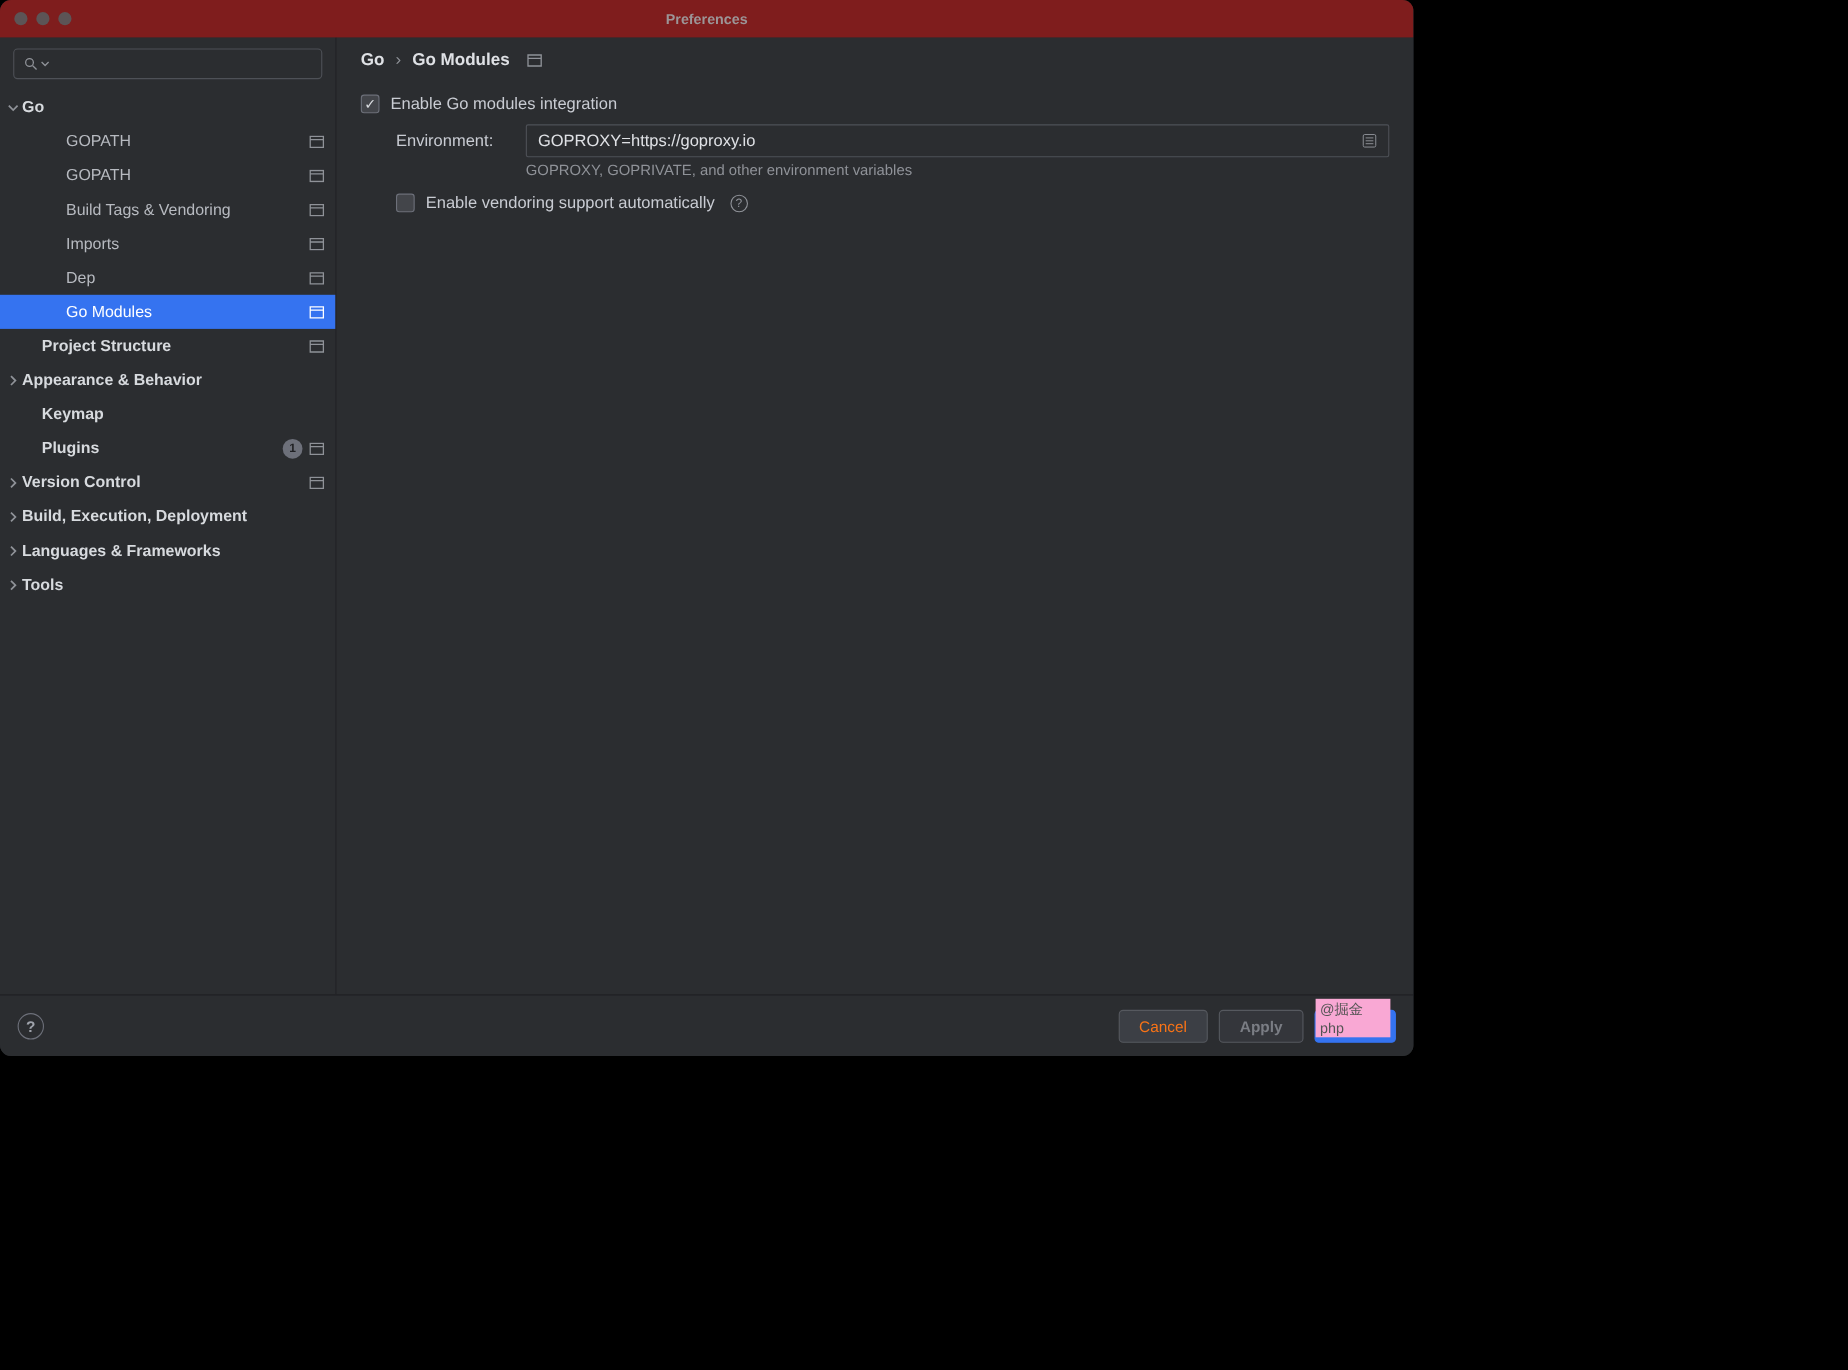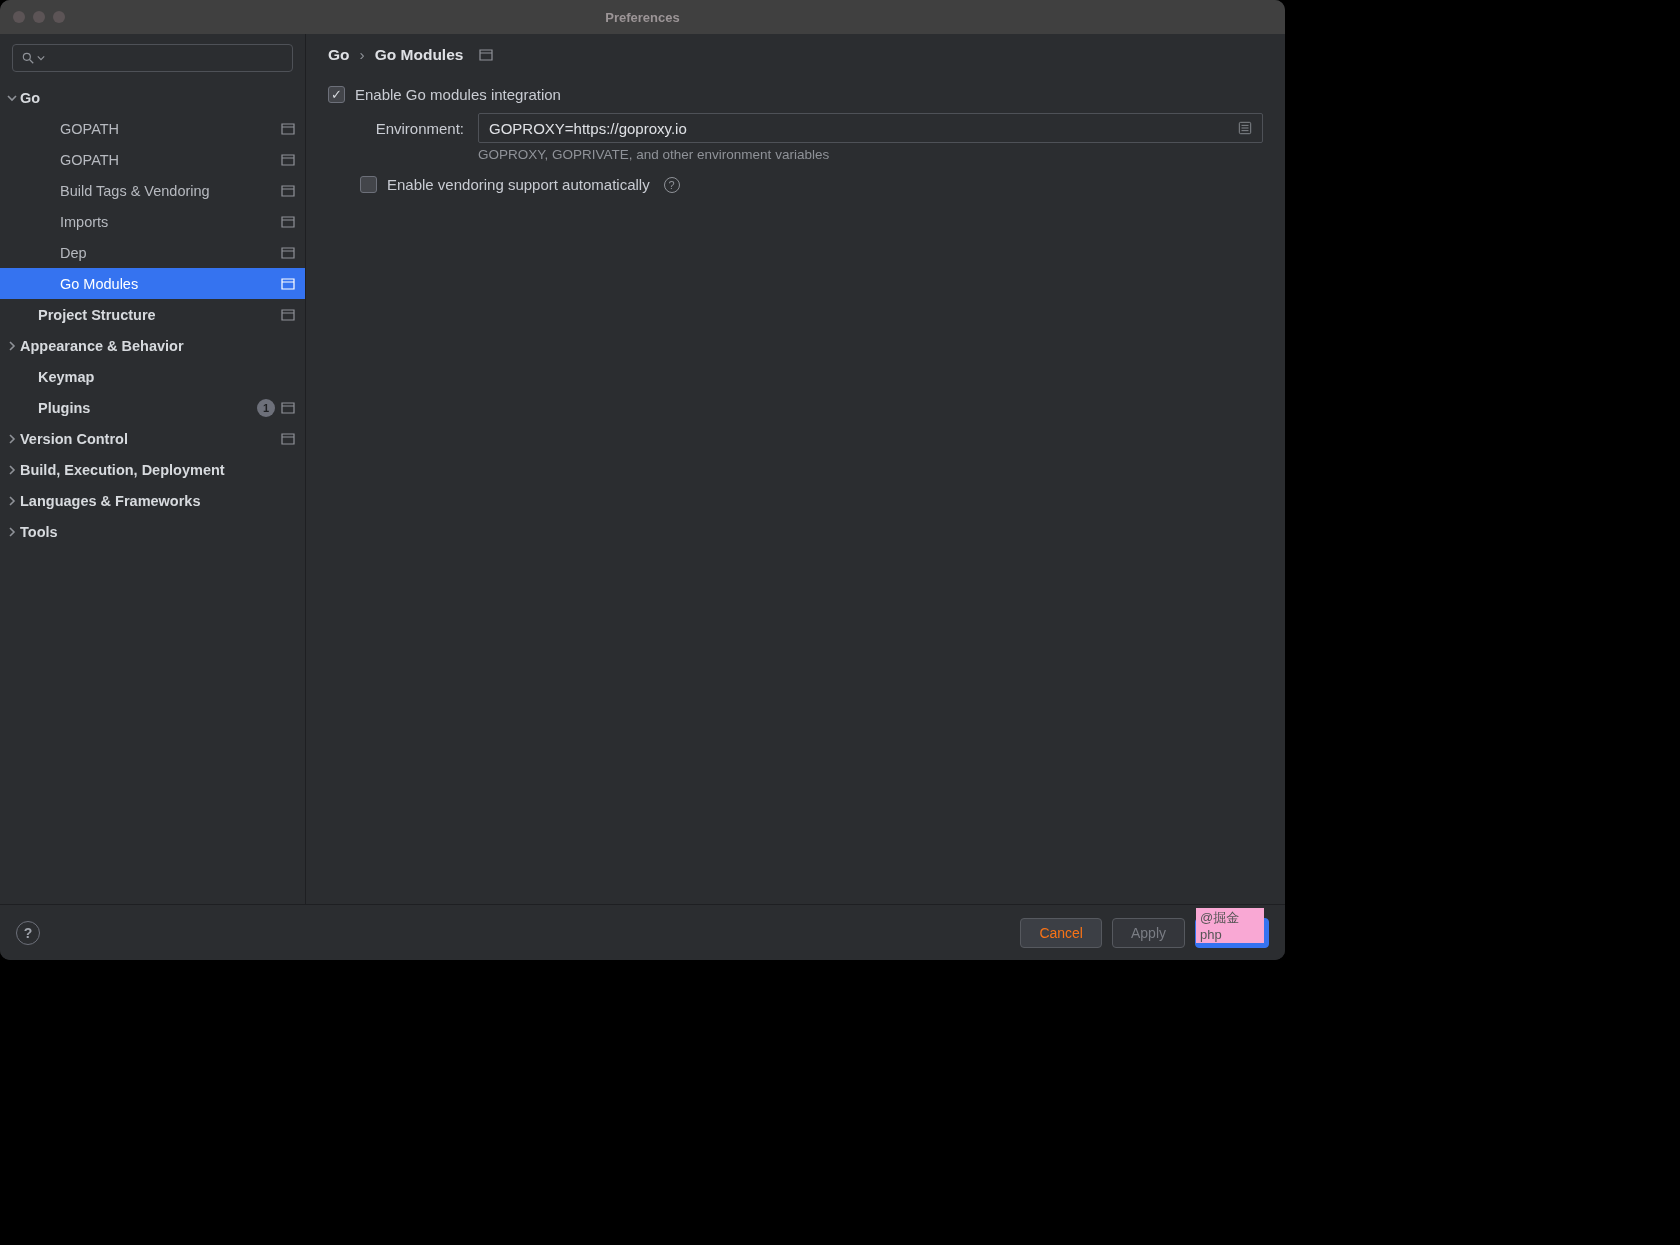--- a/index.html
+++ b/index.html
@@ -9,21 +9,21 @@
     height: 960px;
     background: #2b2d30;
     border-radius: 10px;
     overflow: hidden;
     display: flex;
     flex-direction: column;
     position: relative;
   }
   .titlebar {
     height: 34px;
-    background: #404040;
+    background: #7f1d1d;
     display: flex;
     align-items: center;
     padding: 0 13px;
     position: relative;
   }
   .traffic-lights { display: flex; gap: 8px; }
   .tl { width: 12px; height: 12px; border-radius: 50%; background: #5c5456; }
   .title-text {
     position: absolute; left: 0; right: 0; text-align: center;
     color: #9c9597; font-size: 13px; font-weight: 600;
@@ -98,21 +98,21 @@
   .content { padding: 4px 22px; color: #c9ccd3; font-size: 15px; }
   .row { display: flex; align-items: flex-start; gap: 10px; margin: 10px 0; }
   .checkbox {
     width: 17px; height: 17px; border: 1px solid #6d707a; border-radius: 3px;
     background: #43454a; display: flex; align-items: center; justify-content: center;
   }
   .checkbox.checked::after {
     content: "✓"; color: #d7dade; font-size: 13px; line-height: 1;
   }
   .form-row { display: flex; align-items: center; gap: 14px; margin: 8px 0 4px 32px; }
-  .form-label { width: 104px; text-align: right; color: #c9ccd3; }
+  .form-label { width: 104px; text-align: left; color: #c9ccd3; }
   .text-input {
     flex: 1; height: 30px; background: #2b2d30; border: 1px solid #4e5157;
     border-radius: 2px; color: #dfe1e5; font-size: 15px; padding: 0 10px;
     display: flex; align-items: center; justify-content: space-between;
   }
   .text-input .val { flex: 1; }
   .env-hint { margin-left: 150px; color: #8f9298; font-size: 13.5px; margin-top: 4px; margin-bottom: 14px; }
   .vendoring-row { margin-left: 32px; display: flex; align-items: center; gap: 10px; }
   .help-circle {
     width: 16px; height: 16px; border: 1.3px solid #8f9298; border-radius: 50%;
@@ -132,21 +132,21 @@
     border: 1.5px solid #6d707a; color: #9fa3ab;
     display: flex; align-items: center; justify-content: center;
     font-size: 14px; font-weight: 700;
   }
   .footer-spacer { flex: 1; }
   .btn {
     height: 30px; padding: 0 18px; border-radius: 4px;
     font-size: 14px; display: inline-flex; align-items: center; justify-content: center;
     margin-left: 10px; border: 1px solid #56595f; background: #3c3f45; color: #f97316;
   }
-  .btn.disabled { color: #7a7d84; background: #34363b; }
+  .btn.disabled { color: #7a7d84; background: #34363b; font-weight: bold; }
   .btn.primary { background: #3573f0; border-color: #3573f0; color: #fff; min-width: 74px; position: relative; }
   .watermark {
     position: absolute; right: 4px; bottom: 4px; background: #f9a8d4; color: #555;
     font-size: 13px; padding: 1px 4px; 
   }
   .expand-icon { width: 14px; height: 14px; }
 </style>
 </head>
 <body>
 

